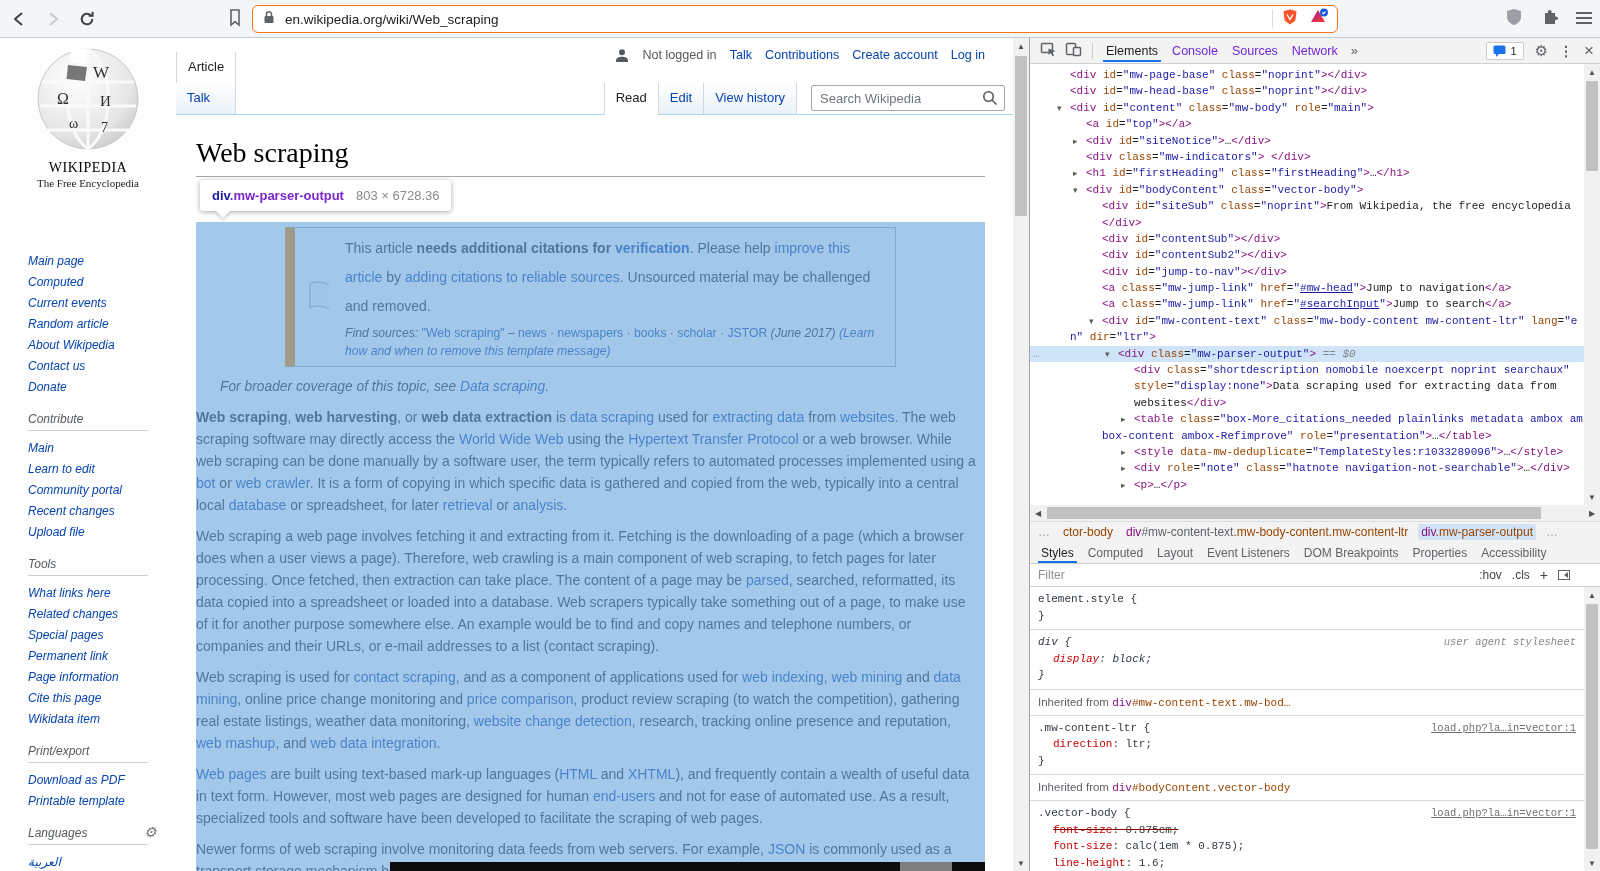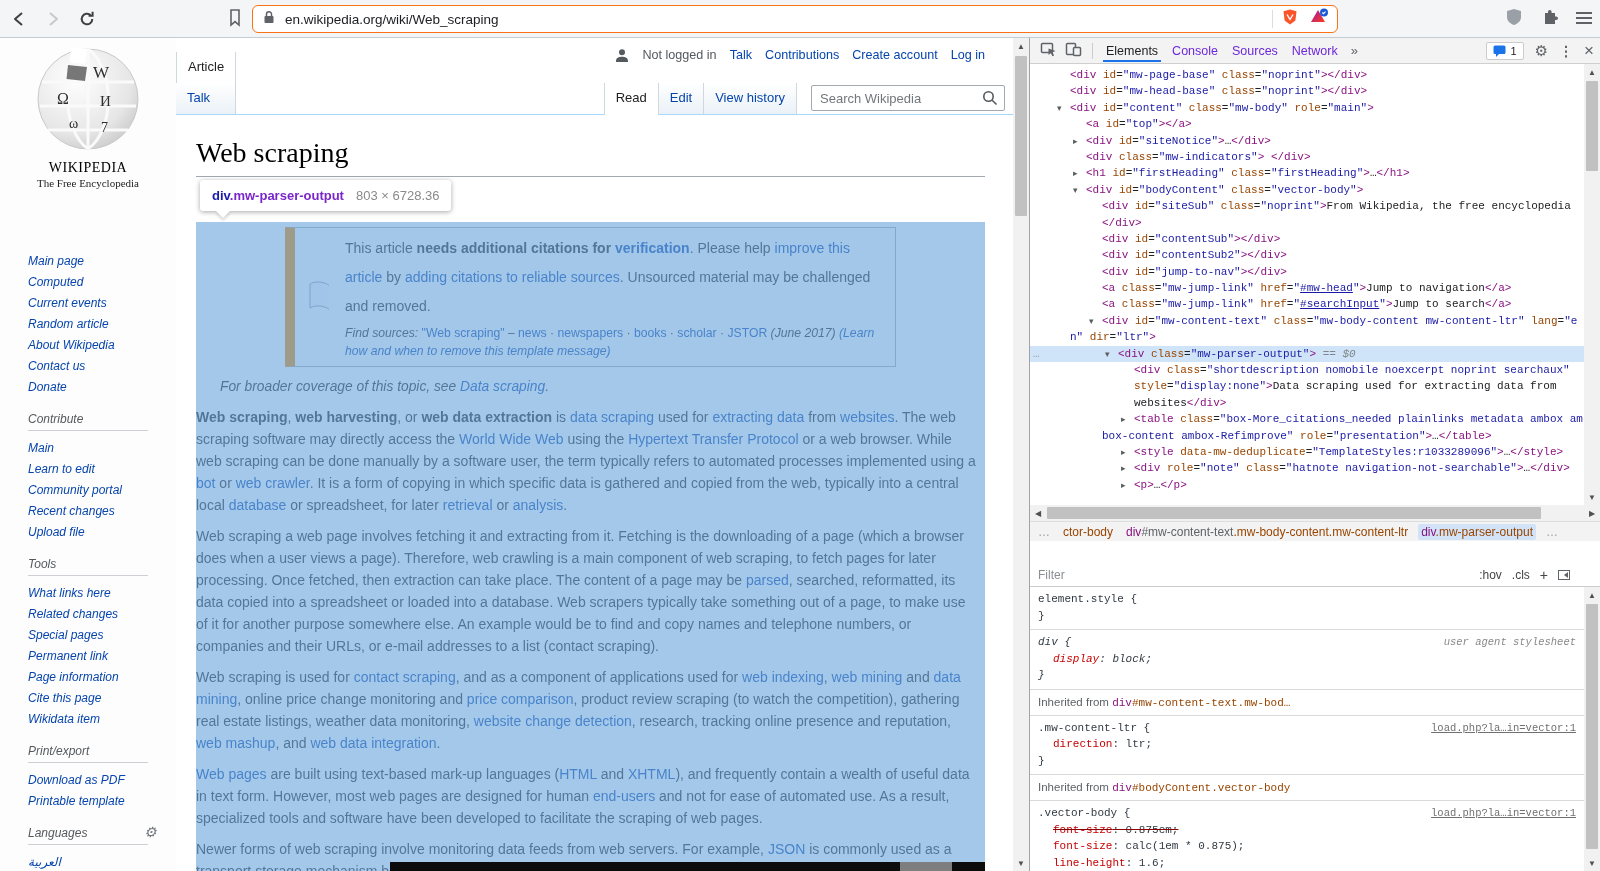--- a/index.html
+++ b/index.html
@@ -422,20 +422,29 @@
     </div>
 
     <div class="dt-crumbs" id="crumbs">
         <span class="crumb"><span class="cr-cd">…</span></span>
         <span class="crumb"><span class="cr-cc">ctor-body</span></span>
         <span class="crumb"><span class="cr-ct">div</span><span class="cr-ci">#mw-content-text</span><span class="cr-cc">.mw-body-content.mw-content-ltr</span></span>
         <span class="crumb sel"><span class="cr-ct">div</span><span class="cr-cc">.mw-parser-output</span></span>
         <span class="crumb"><span class="cr-cd">…</span></span>
       </div>
 
+    <div class="dt-paneltabs" id="paneltabs">
+        <div class="pt active">Styles</div>
+        <div class="pt">Computed</div>
+        <div class="pt">Layout</div>
+        <div class="pt">Event Listeners</div>
+        <div class="pt">DOM Breakpoints</div>
+        <div class="pt">Properties</div>
+        <div class="pt">Accessibility</div>
+      </div>
 
     <div class="dt-filter">
       <span class="filter-label">Filter</span>
       <span class="filter-right">
         <span>:hov</span>
         <span>.cls</span>
         <span style="font-size:14px;">+</span>
         <span class="tog-ic"></span>
       </span>
     </div>

